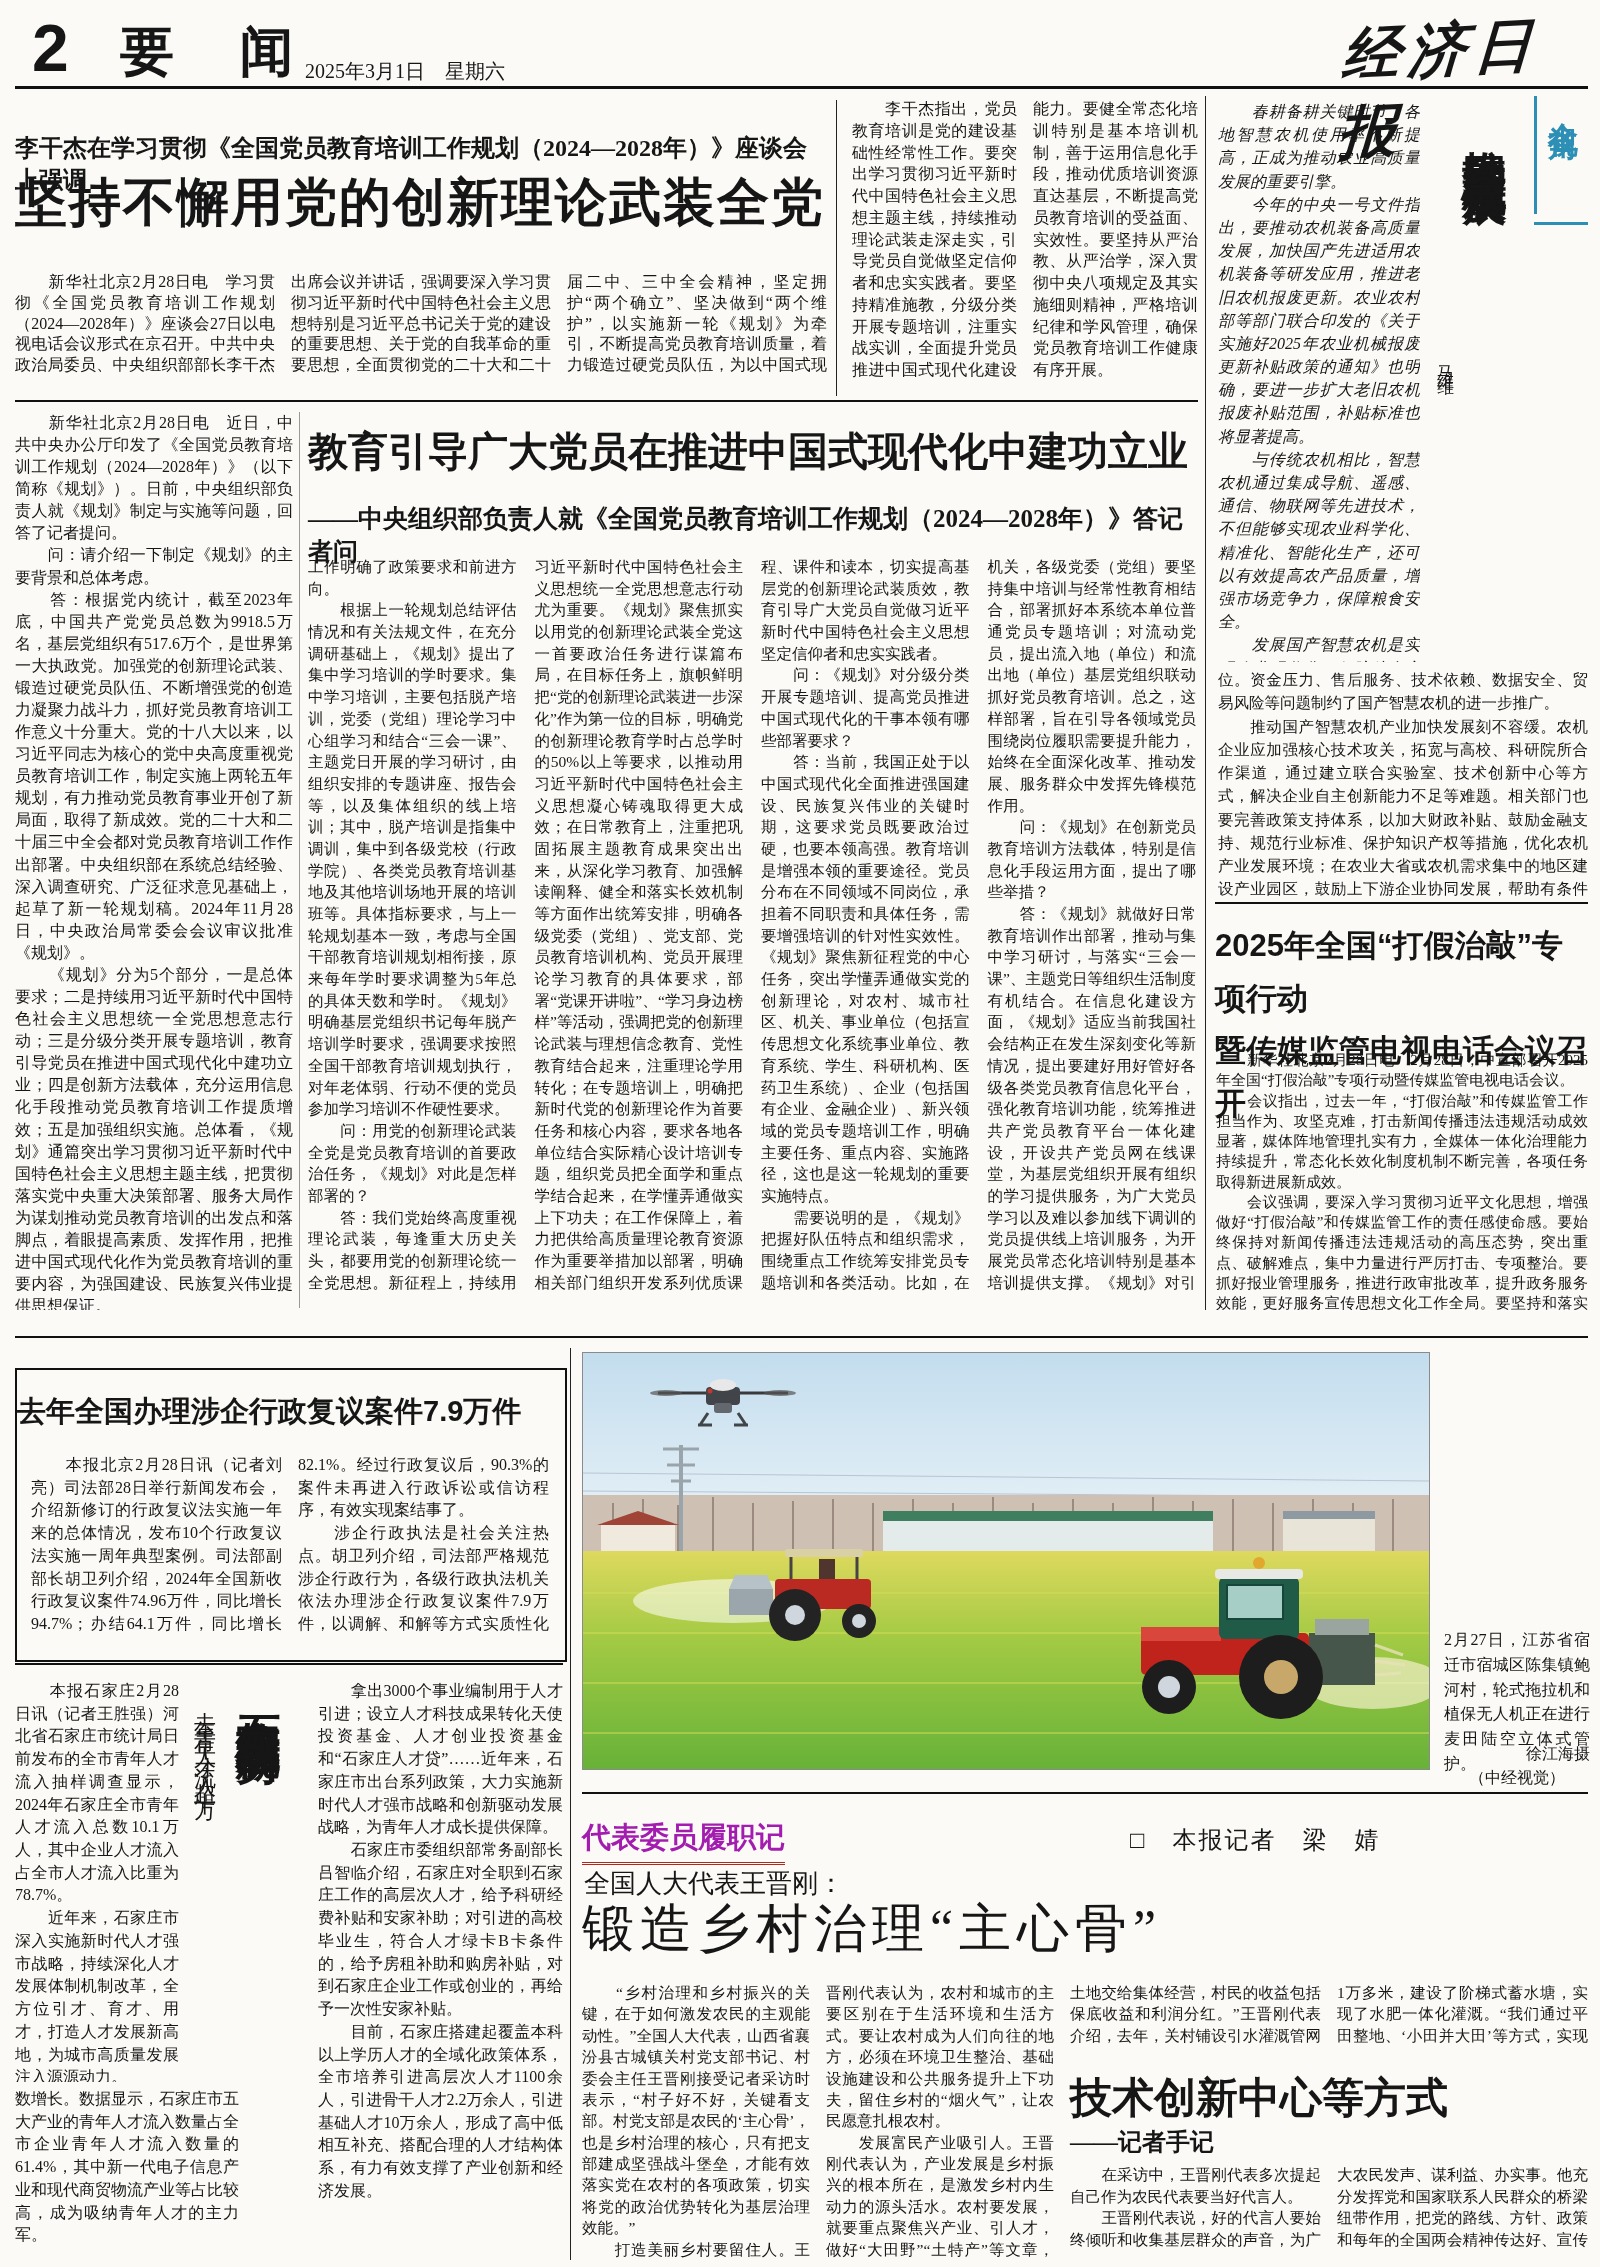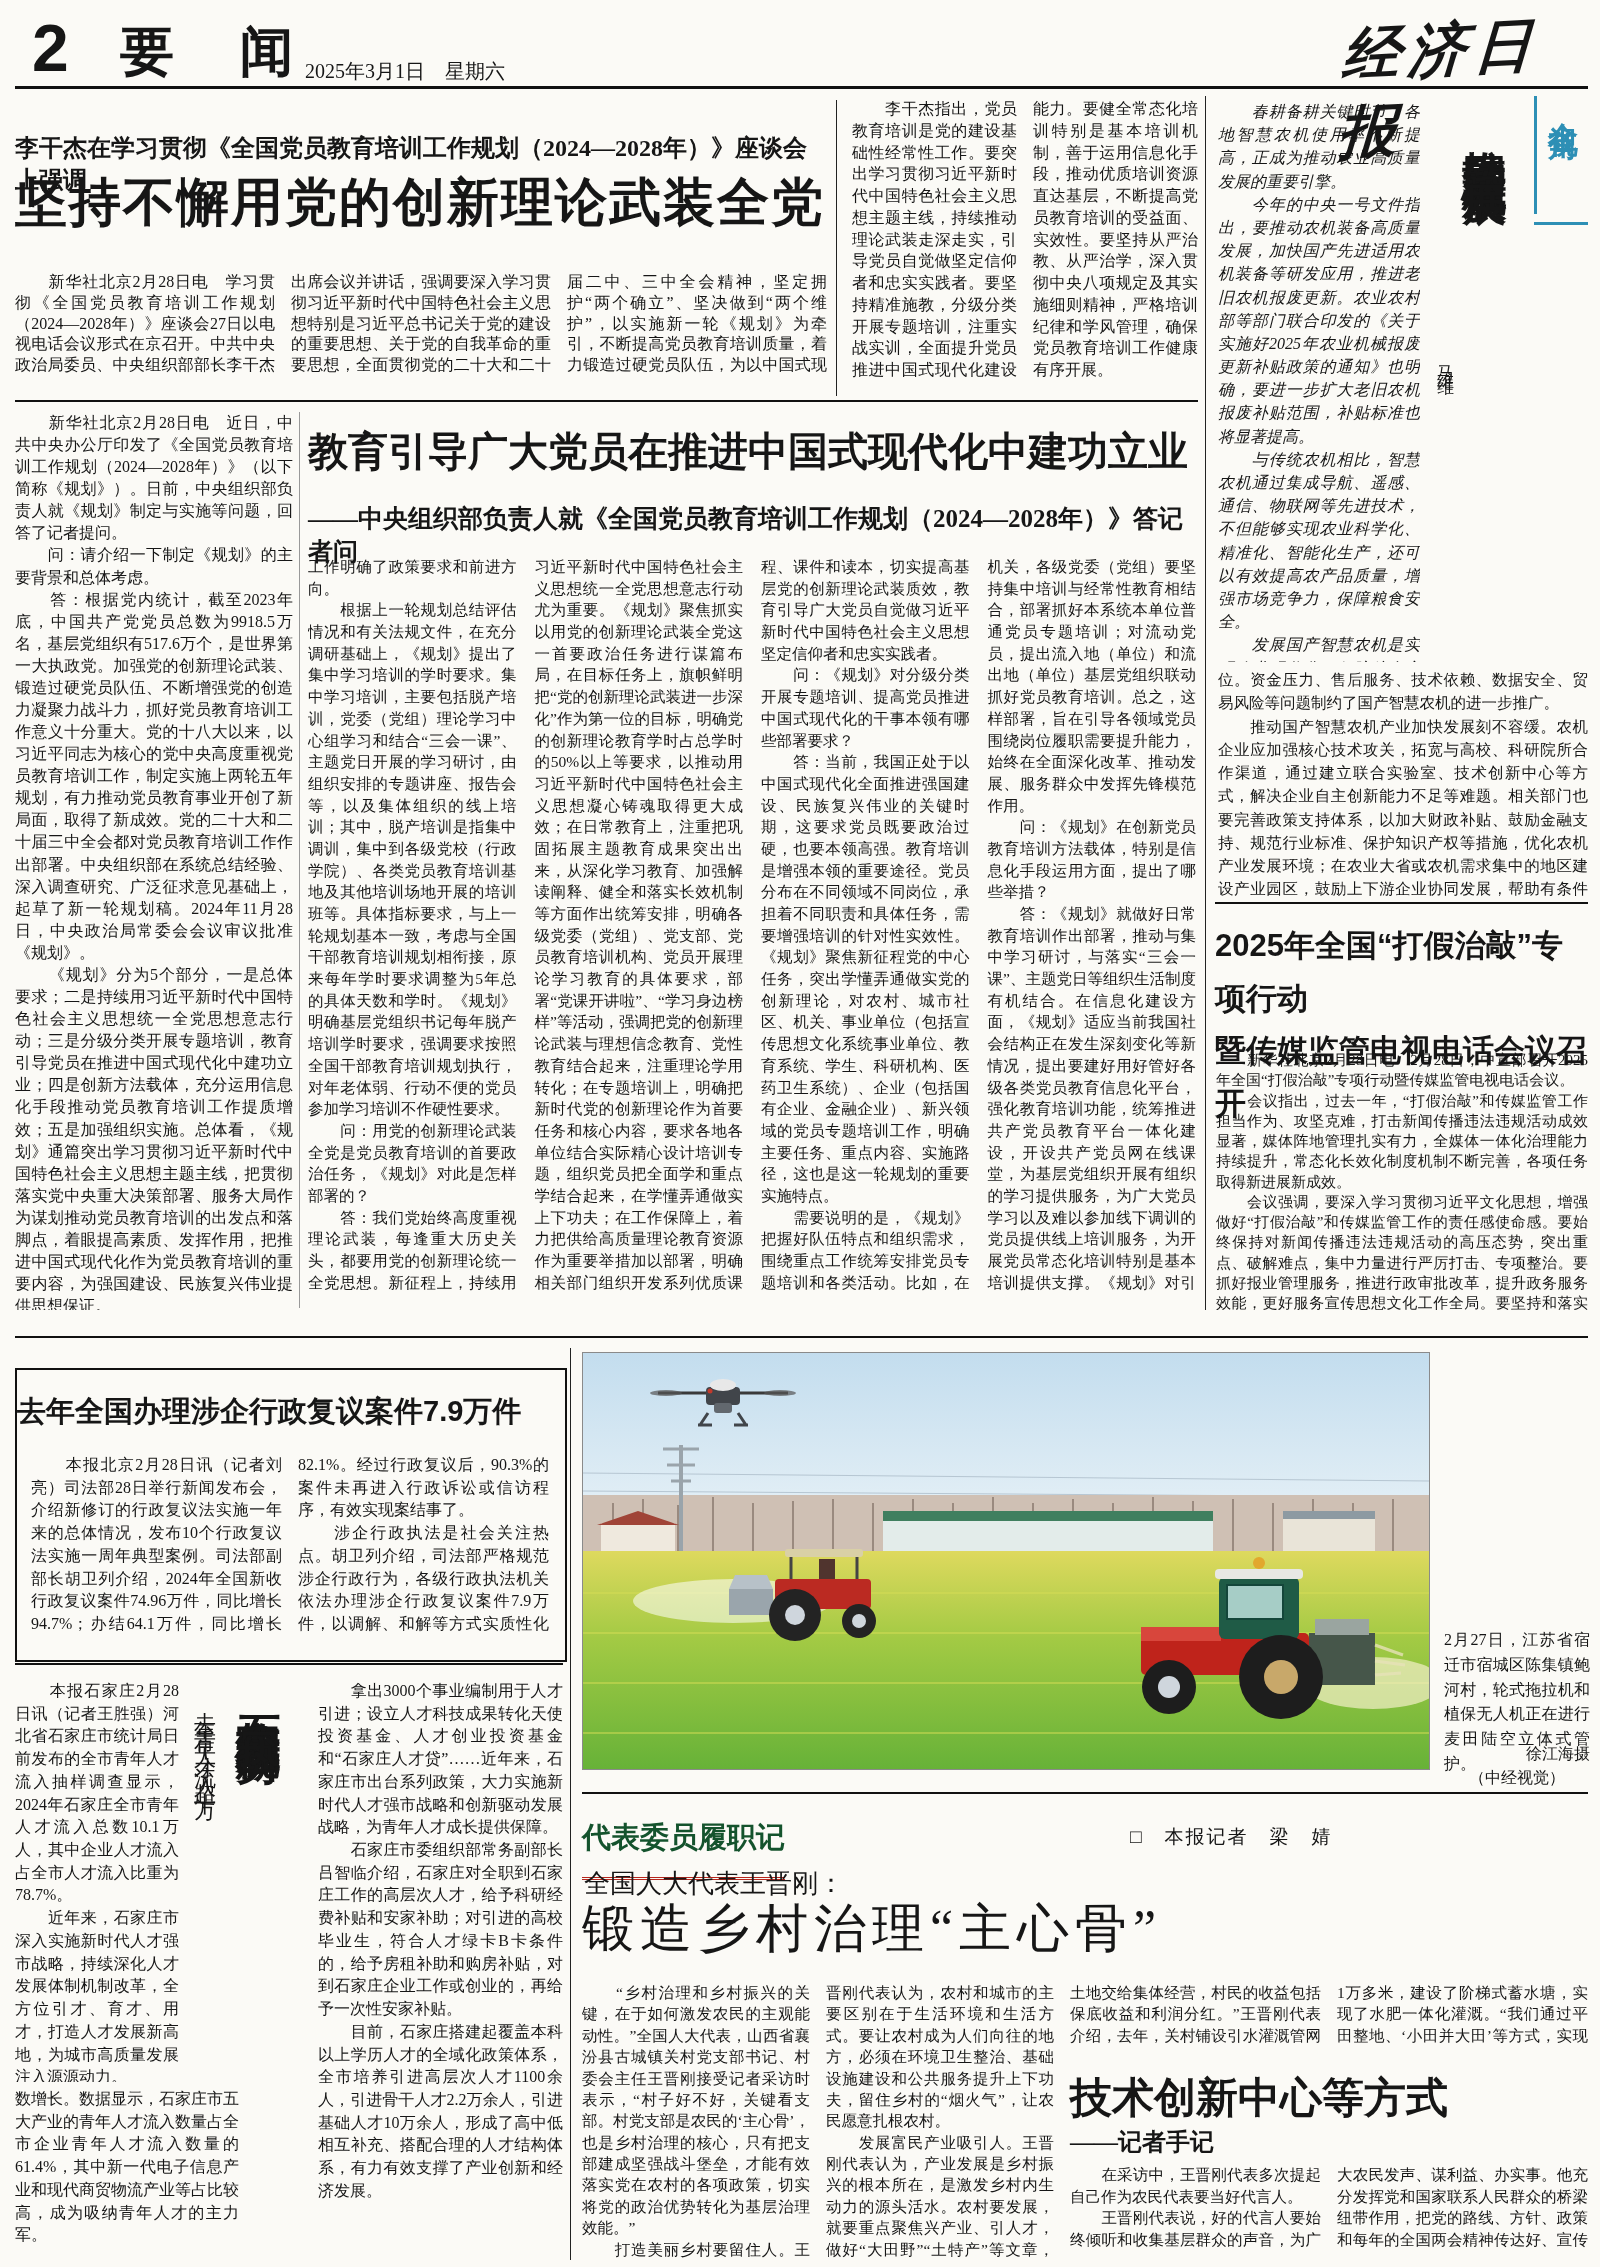--- a/index.html
+++ b/index.html
@@ -48,23 +48,23 @@
   #photo-caption{position:absolute;left:1444px;top:1628px;width:146px;font-size:16px;line-height:1.55;}
   #photo-credit{position:absolute;left:1444px;top:1744px;width:146px;font-size:16px;text-align:right;}
   #photo-agency{position:absolute;left:1444px;top:1768px;width:146px;font-size:16px;text-align:center;}
   
   #sjz-col1{position:absolute;left:15px;top:1680px;width:164px;height:402px;font-size:16px;line-height:1.42;}
   #sjz-kicker{position:absolute;left:190px;top:1694px;height:386px;font-size:22px;letter-spacing:9px;}
   #sjz-title{position:absolute;left:228px;top:1680px;height:580px;font-size:45px;font-weight:900;letter-spacing:2px;}
   #sjz-col1b{position:absolute;left:15px;top:2088px;width:224px;height:172px;font-size:16px;line-height:1.42;}
   #sjz-col2{position:absolute;left:318px;top:1680px;width:245px;height:580px;font-size:16px;line-height:1.42;}
   
-  #lv-label{position:absolute;left:582px;top:1818px;font-size:29px;font-weight:900;color:#14532d;
-            border-bottom:3px double #b5261c;padding-bottom:19px;}
-  #lv-byline{position:absolute;left:1130px;top:1824px;font-size:19px;letter-spacing:2px;}
+  #lv-label{position:absolute;left:582px;top:1818px;font-size:29px;font-weight:900;color:#a21caf;
+            border-bottom:3px double #b5261c;padding-bottom:4px;}
+  #lv-byline{position:absolute;left:1130px;top:1824px;font-size:24px;letter-spacing:2px;}
   #lv-kicker{position:absolute;left:584px;top:1866px;font-size:26px;}
   #lv-headline{position:absolute;left:582px;top:1894px;width:1006px;font-size:52px;font-weight:400;letter-spacing:6px;}
   #lv-body-left{position:absolute;left:582px;top:1982px;width:472px;height:280px;font-size:15.5px;line-height:1.38;}
   #lv-body-right{position:absolute;left:1070px;top:1982px;width:518px;height:78px;font-size:15.5px;line-height:1.38;}
   #sj-headline{position:absolute;left:1070px;top:2070px;width:518px;font-size:42px;font-weight:900;}
   #sj-subtitle{position:absolute;left:1070px;top:2126px;width:518px;font-size:24px;font-weight:700;}
   #sj-body{position:absolute;left:1070px;top:2164px;width:518px;height:98px;font-size:15.5px;line-height:1.4;}
 </style>
 </head>
 <body>

